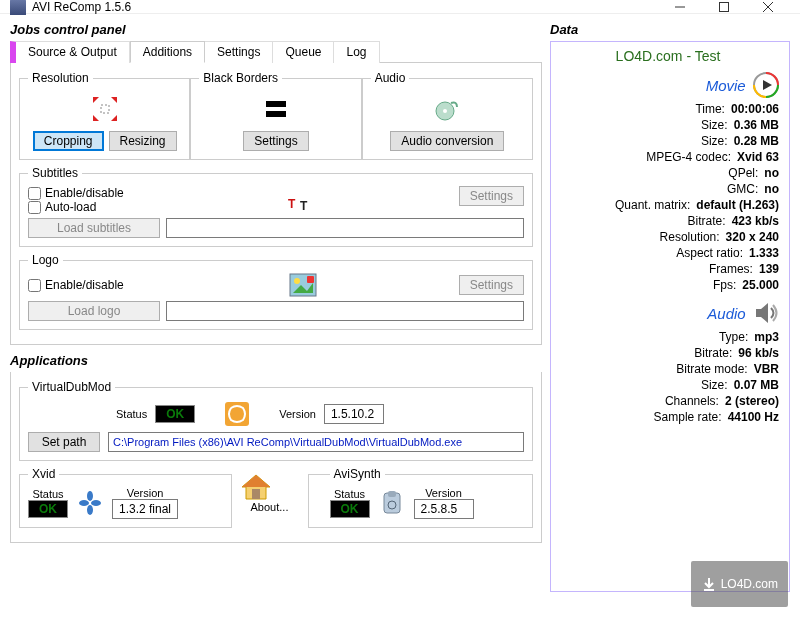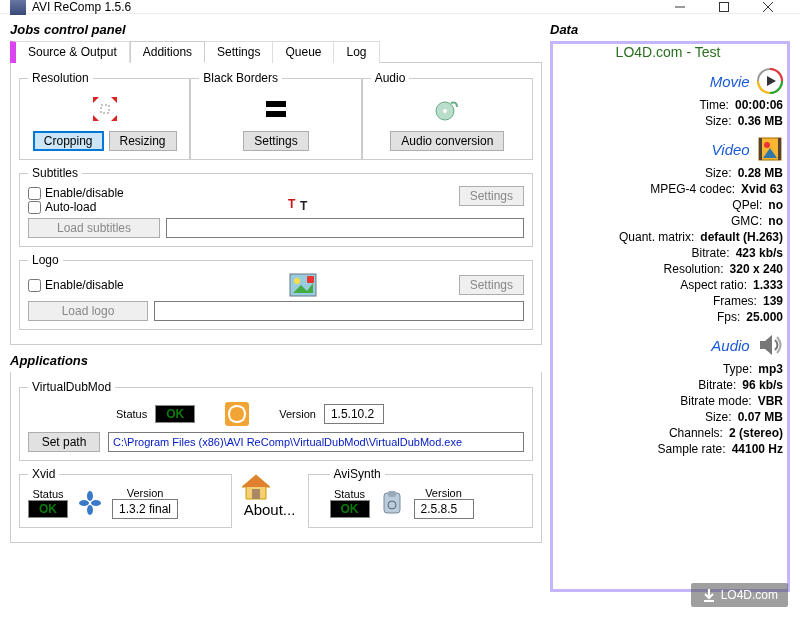--- a/index.html
+++ b/index.html
@@ -38,21 +38,21 @@
   .apps-second { display: flex; gap: 8px; }
   
   .data-label { text-align: right; display: flex; align-items: baseline; gap: 6px; justify-content: flex-end; margin-bottom: 2px; }
   .data-label .k { }
   .data-label .v { font-weight: bold; }
   .data-title { text-align: center; color: #2a6f1f; font-size: 14px; margin-bottom: 6px; }
   .data-section { text-align: right; margin: 8px 0 4px 0; }
   .data-section .sec-name { color: #1a5ad8; font-style: italic; font-size: 15px; vertical-align: middle; }
   .data-section .sec-icon { display: inline-block; vertical-align: middle; margin-left: 4px; }
   .data-col { padding-right: 4px; }
-  .watermark { position: absolute; right: 12px; bottom: 10px; color: #fff; background: rgba(80,80,80,0.55); padding: 4px 10px; border-radius: 2px; font-size: 13px; display: flex; align-items: center; gap: 4px; }
+  .watermark { position: absolute; right: 12px; bottom: 10px; color: #fff; background: rgba(80,80,80,0.55); padding: 15px 10px; border-radius: 2px; font-size: 13px; display: flex; align-items: center; gap: 4px; }
   
   svg { display: block; }
 </style>
 </head>
 <body>
 
 <div class="titlebar">
   <div class="icon"></div>
   <div class="title">AVI ReComp  1.5.6</div>
   <div class="winbtn">
@@ -181,21 +181,21 @@
                 <rect x="1" y="1" width="26" height="22" fill="#9cd" stroke="#678"></rect>
                 <circle cx="8" cy="8" r="3" fill="#fd4"></circle>
                 <polygon points="4,20 12,12 18,18 24,10 24,20" fill="#4a4"></polygon>
                 <rect x="18" y="3" width="7" height="7" fill="#e33" rx="1"></rect>
               </svg>
             </span>
           </div>
           <button class="btn disabled" disabled="">Settings</button>
         </div>
         <div style="display:flex; gap:6px; margin-top:4px; align-items:center;">
-          <button class="btn disabled" disabled="" style="width:120px;">Load logo</button>
+          <button class="btn disabled" disabled="" style="width:132px;">Load logo</button>
           <div class="pathbox" style="color:#888;"></div>
         </div>
       </fieldset>
     </div>
 
     <div class="heading" style="margin-top:8px;">Applications</div>
     <div class="tabbox">
 
       <fieldset>
         <legend>VirtualDubMod</legend>
@@ -243,21 +243,21 @@
         </fieldset>
 
         <div style="width:60px; text-align:center; padding-top:6px;">
           <span>
             <svg width="32" height="28">
               <polygon points="16,2 30,14 26,14 26,26 6,26 6,14 2,14" fill="#f5d070" stroke="#c90"></polygon>
               <polygon points="16,2 30,14 2,14" fill="#e08030"></polygon>
               <rect x="12" y="16" width="8" height="10" fill="#a86"></rect>
             </svg>
           </span>
-          <div style="font-size:15px;">About...</div>
+          <div style="font-size:11px;">About...</div>
         </div>
 
         <fieldset style="flex:1.3;padding-left:21px;">
           <legend>AviSynth</legend>
           <div style="display:flex; align-items:center; gap:8px;">
             <div style="text-align:center;">
               <div class="applabel">Status</div>
               <div class="okbtn">OK</div>
             </div>
             <span>
@@ -272,21 +272,21 @@
               <div class="versionbox">2.5.8.5</div>
             </div>
           </div>
         </fieldset>
       </div>
     </div>
   </div>
 
   <div class="right">
     <div class="heading">Data</div>
-    <div style="border:3px solid #c4b5fd; height: calc(100% - 20px); ">
+    <div style="border:1px solid #c4b5fd; height: calc(100% - 20px); padding:6px;">
       <div class="data-col">
         <div class="data-title">LO4D.com - Test</div>
 
         <div class="data-section">
           <span class="sec-name" style="color:#1a5ad8;">Movie</span>
           <span class="sec-icon">
             <svg width="26" height="26">
                 <circle cx="13" cy="13" r="12" fill="none" stroke="#999" stroke-width="2"></circle>
             <path d="M13 1 A12 12 0 0 1 25 13" stroke="#e33" stroke-width="2" fill="none"></path>
             <path d="M25 13 A12 12 0 0 1 13 25" stroke="#2a2" stroke-width="2" fill="none"></path>
@@ -299,32 +299,20 @@
             <div class="data-label">
               <span class="k">Time:</span>
               <span class="v">00:00:06</span>
             </div>
             <div class="data-label">
               <span class="k">Size:</span>
               <span class="v">0.36 MB</span>
             </div>
           </div>
 
-        <div class="data-section">
-          <span class="sec-name">Video</span>
-          <span class="sec-icon">
-            <svg width="26" height="26">
-                <rect x="2" y="2" width="22" height="22" fill="#f7b731" stroke="#a60"></rect>
-            <rect x="2" y="2" width="3" height="22" fill="#543"></rect>
-                <rect x="21" y="2" width="3" height="22" fill="#543"></rect>
-            <circle cx="10" cy="9" r="3" fill="#e33"></circle>
-                <polygon points="6,22 13,12 20,22" fill="#37a"></polygon>
-              </svg>
-          </span>
-        </div>
         <div id="video-rows">
             <div class="data-label">
               <span class="k">Size:</span>
               <span class="v">0.28 MB</span>
             </div>
             <div class="data-label">
               <span class="k">MPEG-4 codec:</span>
               <span class="v">Xvid 63</span>
             </div>
             <div class="data-label">

